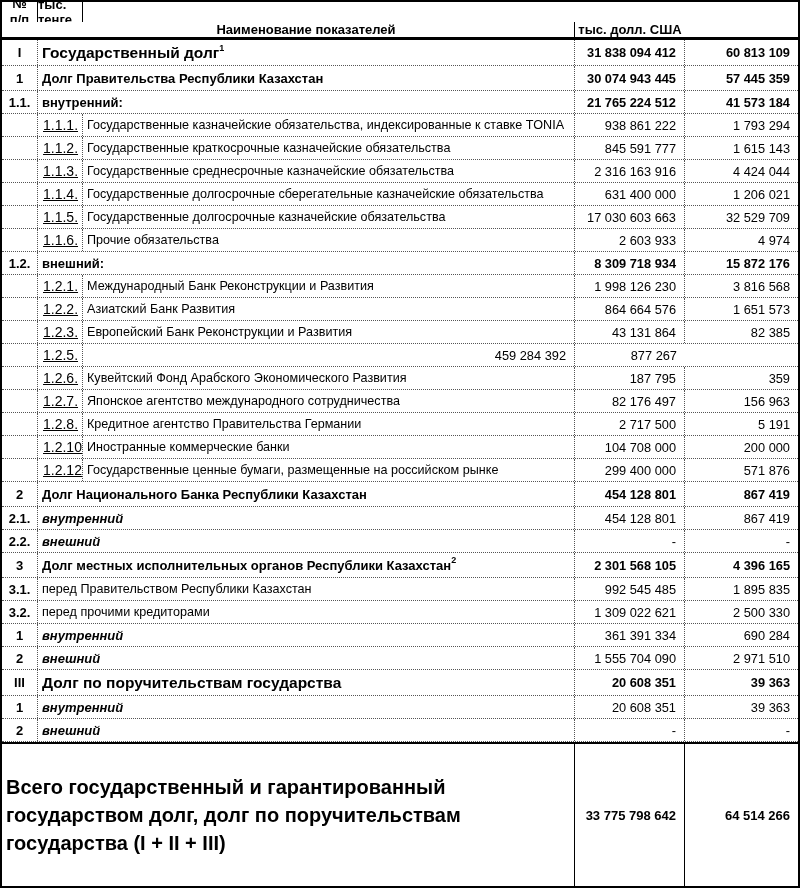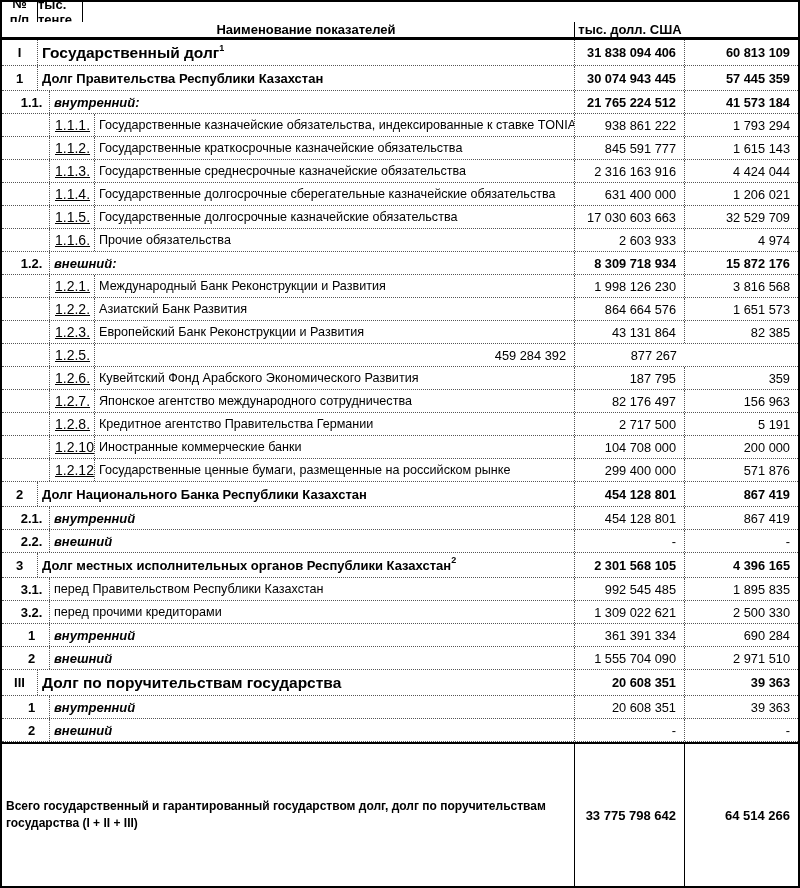--- a/index.html
+++ b/index.html
@@ -22,44 +22,44 @@
   
   .row.header { height:38px; border-bottom:3px solid #000; }
   .row.header .c { border-right:1px solid #000; font-weight:bold; font-size:13px; justify-content:center; }
   .row.header .c.hnum { flex-direction:column; justify-content:center; line-height:1.25; }
   .row.header .c.hname { grid-column:2/4; }
   .row.header .c.husd { border-right:none; }
 
   
   .row.major   { height:26px; }
   .row.section { height:25px; }
-  .row.subsection, .row.italic, .row.plain, .row.plain-main { height:23px;padding-left:12px; }
+  .row.subsection, .row.italic, .row.plain, .row.plain-main { height:23px; }
 
   .c.num { justify-content:center; font-weight:bold; font-size:13px; border-right:1px dotted #555; }
   .c.sub { padding-left:5px; font-size:14px; border-right:1px dotted #555; white-space:nowrap;text-decoration:underline; }
   .c.label { padding-left:4px; border-right:1px dotted #555; white-space:nowrap; font-size:13px; }
   .c.label.span { grid-column:2/4; }
   .c.val { justify-content:flex-end; padding-right:8px; font-size:12.8px; white-space:nowrap; }
   .c.val.tenge { border-right:1px dotted #555; }
 
   .row.major .c.label { font-weight:bold; font-size:15.5px; }
   .row.section .c.label { font-weight:bold; }
-  .row.subsection .c.label { font-weight:bold; font-style:italic; }
+  .row.subsection .c.label { font-weight:bold; }
   .row.italic .c.label { font-weight:bold; font-style:italic; }
   .row.plain .c.label, .row.plain-main .c.label { font-weight:normal; font-size:12.6px; }
 
   .row.major .c.val, .row.section .c.val, .row.subsection .c.val { font-weight:bold; }
 
   sup { font-size:9px; line-height:0; position:relative; top:-5px; font-weight:bold; }
 
   
   .row.total { height:48px; border-top:2px solid #000; border-bottom:none; flex:1; }
   .row.total .c { border-right:1px solid #000; }
   .row.total .c.tlabel {
-    grid-column:1/4; padding-left:4px; font-weight:bold; font-size:12px;
+    grid-column:1/4; padding-left:4px; font-weight:bold; font-size:20px;
     line-height:1.4; white-space:normal;
   }
   .row.total .c.val { font-weight:bold; font-size:13px; }
   .row.total .c.usd { border-right:none; }
 </style>
 </head>
 <body>
 
 <div class="tbl">
 
@@ -73,21 +73,21 @@
     <div class="c husd">тыс. долл. США</div>
   </div>
 
   <div id="rows">
       <div class="row major">
         <div class="c num">I</div>
         <div class="c label span">
           <span>Государственный долг</span>
           <sup>1</sup>
         </div>
-        <div class="c val tenge">31 838 094 406</div>
+        <div class="c val tenge">31 838 094 412</div>
         <div class="c val usd">60 813 109</div>
       </div>
       <div class="row section">
         <div class="c num">1</div>
         <div class="c label span">
           <span>Долг Правительства Республики Казахстан</span>
         </div>
         <div class="c val tenge">30 074 943 445</div>
         <div class="c val usd">57 445 359</div>
       </div>

